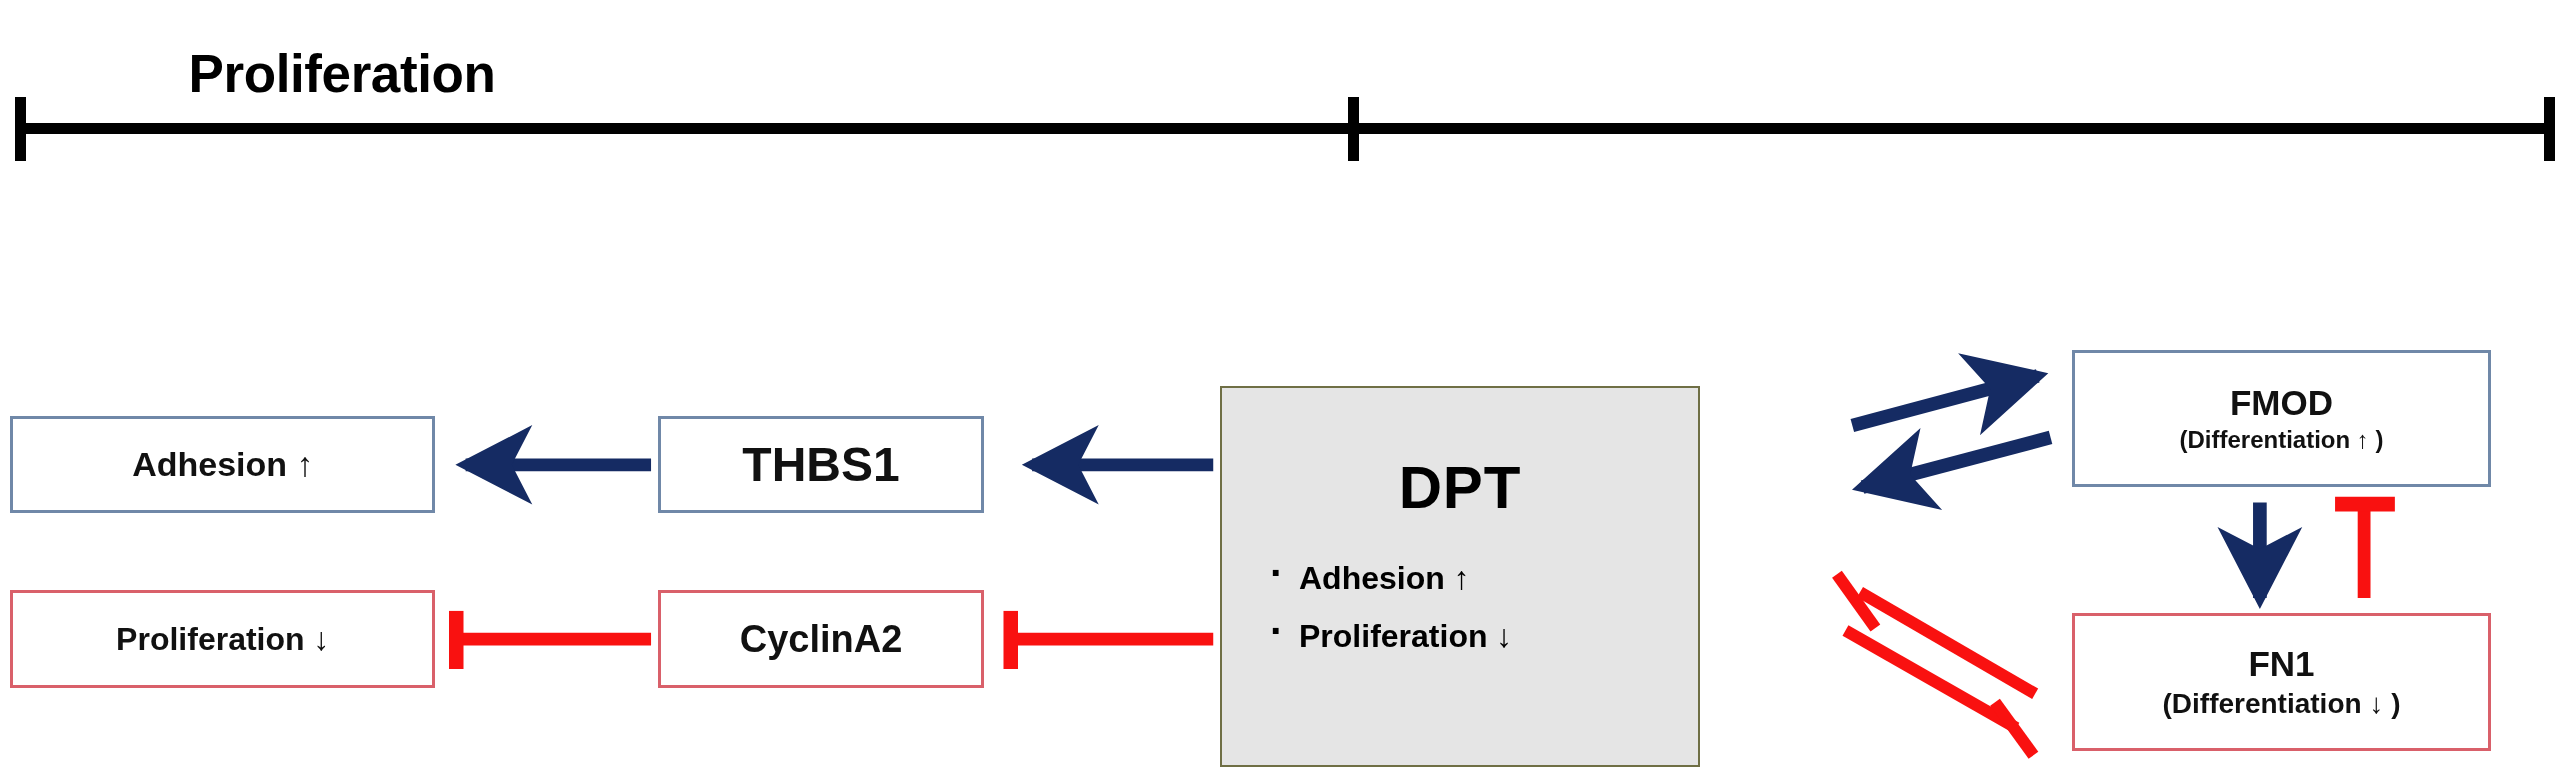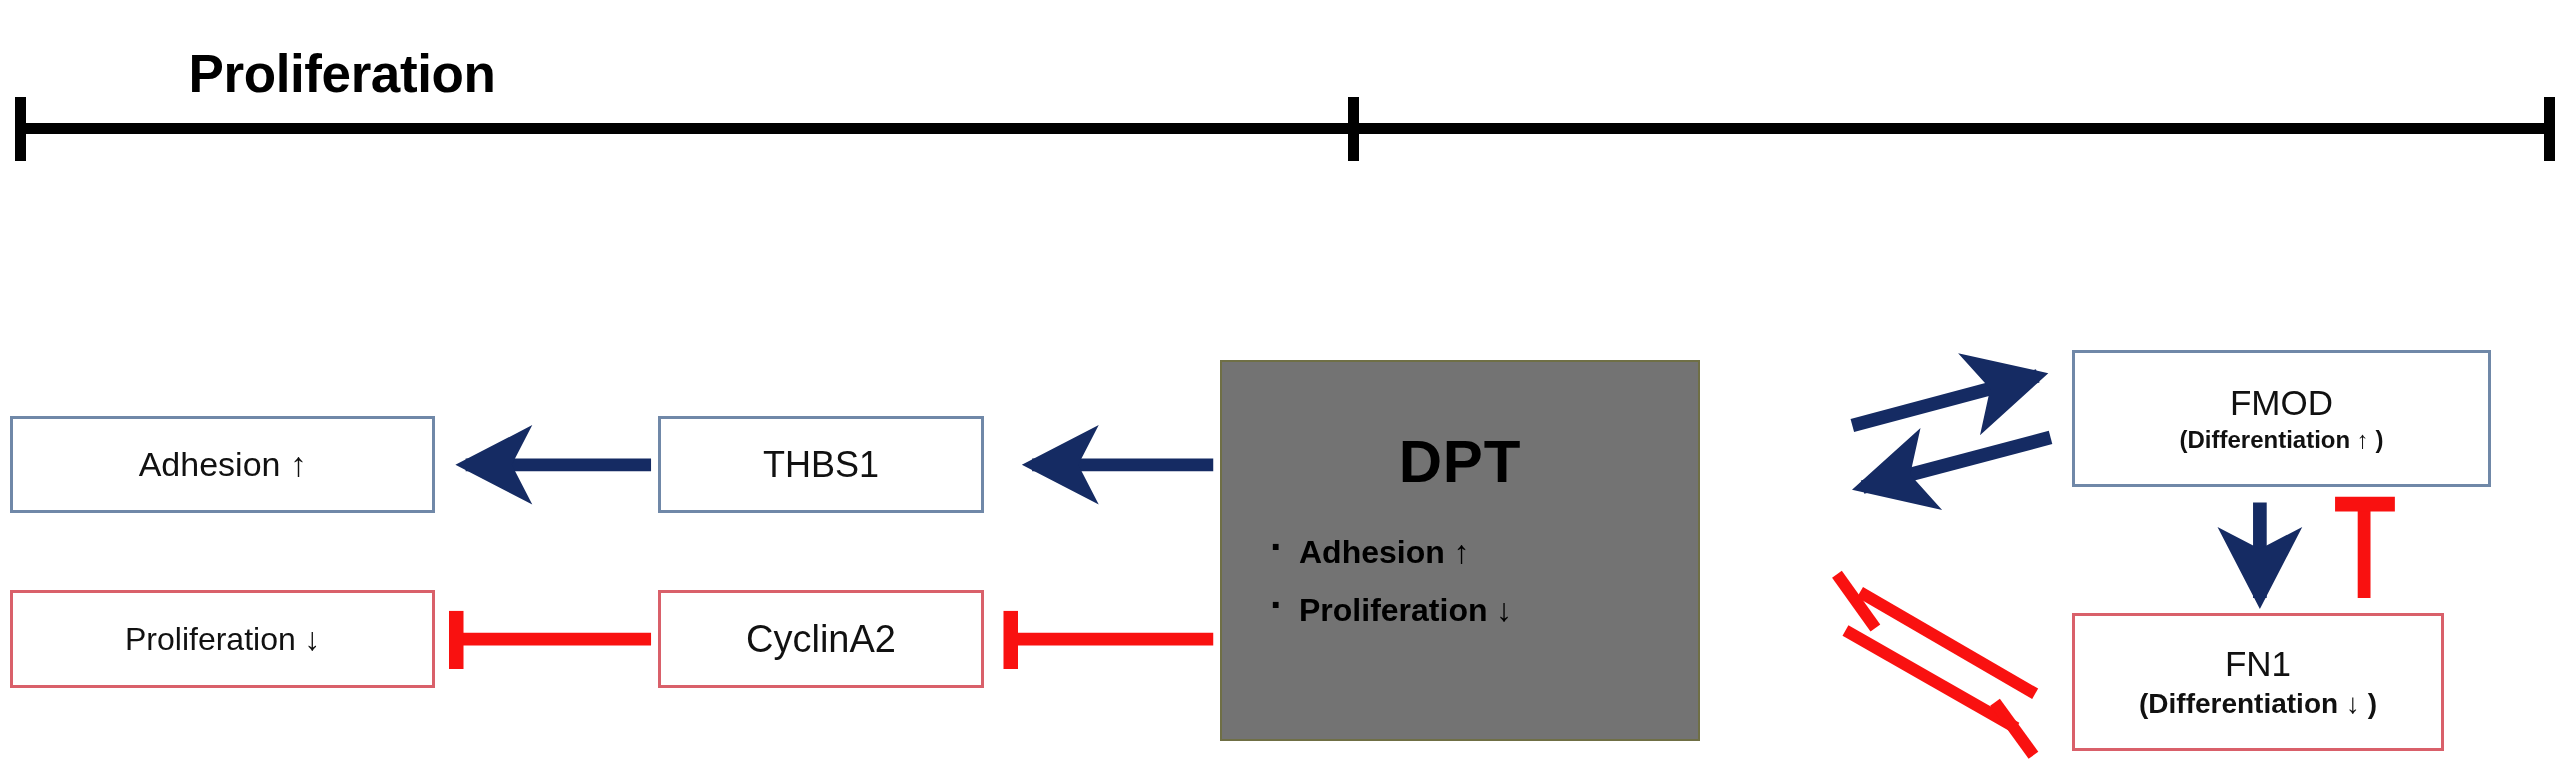--- a/index.html
+++ b/index.html
@@ -67,21 +67,21 @@
     flex-direction: column;
     align-items: center;
     justify-content: center;
     text-align: center;
     color: #111111;
   }
   .node-box.blue   { border: 3.4px solid #7088a8; }
   .node-box.red    { border: 3.4px solid #d9606a; }
 
   .node-title {
-    font-weight: normal;
+    font-weight: bold;
     white-space: nowrap;
   }
   .node-sub {
     font-weight: bold;
     white-space: nowrap;
   }
 
   
   #box-adhesion {
     left: 10.3px; top: 416px; width: 425px; height: 97px;
@@ -89,45 +89,45 @@
   #box-adhesion .node-title { font-size: 34px; }
 
   #box-proliferation {
     left: 10.3px; top: 590px; width: 425px; height: 98px;
   }
   #box-proliferation .node-title { font-size: 32px; }
 
   #box-thbs1 {
     left: 658px; top: 416px; width: 326px; height: 97px;
   }
-  #box-thbs1 .node-title { font-size: 36px; }
+  #box-thbs1 .node-title { font-size: 48px; }
 
   #box-cyclina2 {
     left: 658px; top: 590px; width: 326px; height: 98px;
   }
   #box-cyclina2 .node-title { font-size: 38px; }
 
   #box-fmod {
     left: 2072px; top: 350px; width: 419px; height: 137px;
   }
   #box-fmod .node-title { font-size: 35px; margin-bottom: 3.4px; }
   #box-fmod .node-sub   { font-size: 24px; }
 
   #box-fn1 {
-    left: 2072px; top: 613px; width: 372px; height: 138px;
+    left: 2072px; top: 613px; width: 419px; height: 138px;
   }
   #box-fn1 .node-title { font-size: 35px; margin-bottom: 3.4px; }
   #box-fn1 .node-sub   { font-size: 28px; }
 
   
   #box-dpt {
     position: absolute;
     box-sizing: border-box;
-    left: 1220px; top: 360px; width: 480px; height: 381px;
-    background: #737373;
+    left: 1220px; top: 386px; width: 480px; height: 381px;
+    background: #e5e5e5;
     border: 2.6px solid #6f6f45;
     display: flex;
     flex-direction: column;
     align-items: center;
     color: #000000;
   }
   #dpt-title {
     font-size: 60px;
     font-weight: bold;
     margin-top: 65px;

